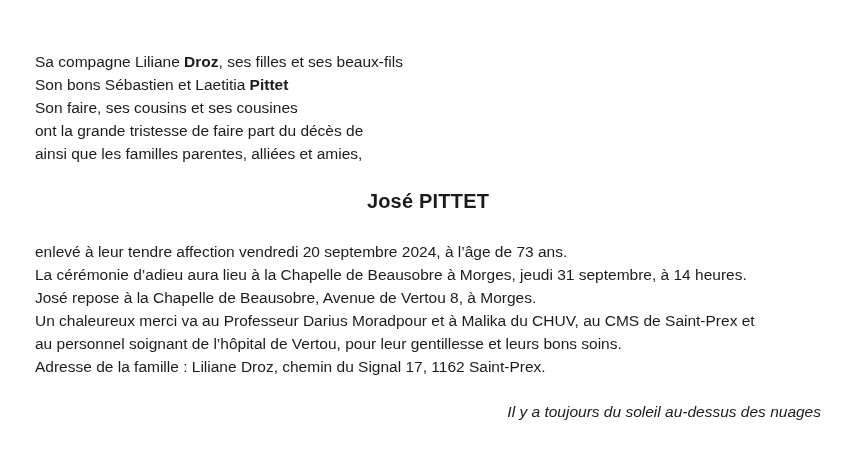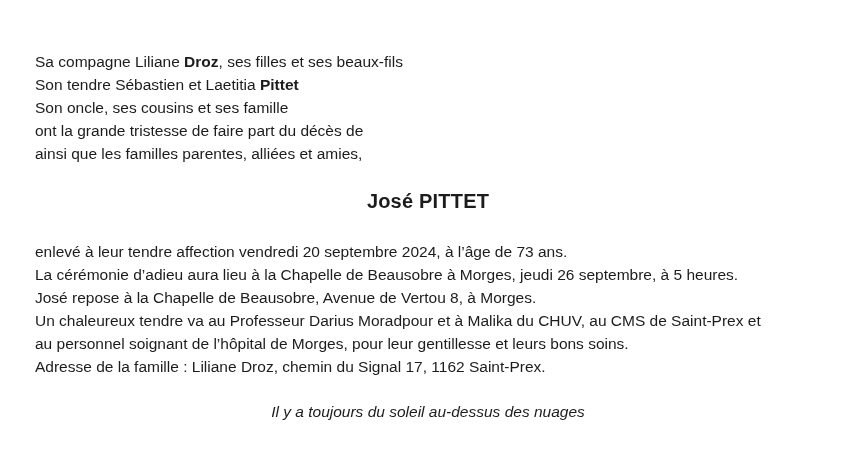--- a/index.html
+++ b/index.html
@@ -29,44 +29,44 @@
     font-size: 20px;
     font-weight: bold;
     line-height: 28px;
     text-align: center;
     letter-spacing: 0.2px;
   }
   .body-block { margin-top: 25px; }
   .quote {
     margin-top: 22px;
     font-style: italic;
-    text-align: center;
+    text-align: right;
     line-height: 23px;
     white-space: nowrap;
   }
 </style>
 </head>
 <body>
 
 <div class="page">
 
   <div>
     <div class="line"><span>Sa compagne Liliane </span><span class="b">Droz</span><span>, ses filles et ses beaux-fils</span></div>
-    <div class="line"><span>Son tendre Sébastien et Laetitia </span><span class="b">Pittet</span></div>
-    <div class="line">Son oncle, ses cousins et ses famille</div>
+    <div class="line"><span>Son bons Sébastien et Laetitia </span><span class="b">Pittet</span></div>
+    <div class="line">Son faire, ses cousins et ses cousines</div>
     <div class="line">ont la grande tristesse de faire part du décès de</div>
     <div class="line">ainsi que les familles parentes, alliées et amies,</div>
   </div>
 
   <h1 class="title">José PITTET</h1>
 
   <div class="body-block">
     <div class="line">enlevé à leur tendre affection vendredi 20 septembre 2024, à l’âge de 73 ans.</div>
-    <div class="line">La cérémonie d’adieu aura lieu à la Chapelle de Beausobre à Morges, jeudi 26 septembre, à 5 heures.</div>
+    <div class="line">La cérémonie d’adieu aura lieu à la Chapelle de Beausobre à Morges, jeudi 31 septembre, à 14 heures.</div>
     <div class="line">José repose à la Chapelle de Beausobre, Avenue de Vertou 8, à Morges.</div>
-    <div class="line">Un chaleureux tendre va au Professeur Darius Moradpour et à Malika du CHUV, au CMS de Saint-Prex et</div>
-    <div class="line">au personnel soignant de l’hôpital de Morges, pour leur gentillesse et leurs bons soins.</div>
+    <div class="line">Un chaleureux merci va au Professeur Darius Moradpour et à Malika du CHUV, au CMS de Saint-Prex et</div>
+    <div class="line">au personnel soignant de l’hôpital de Vertou, pour leur gentillesse et leurs bons soins.</div>
     <div class="line">Adresse de la famille : Liliane Droz, chemin du Signal 17, 1162 Saint-Prex.</div>
   </div>
 
   <div class="quote">Il y a toujours du soleil au-dessus des nuages</div>
 
 </div>
 
 </body></html>

